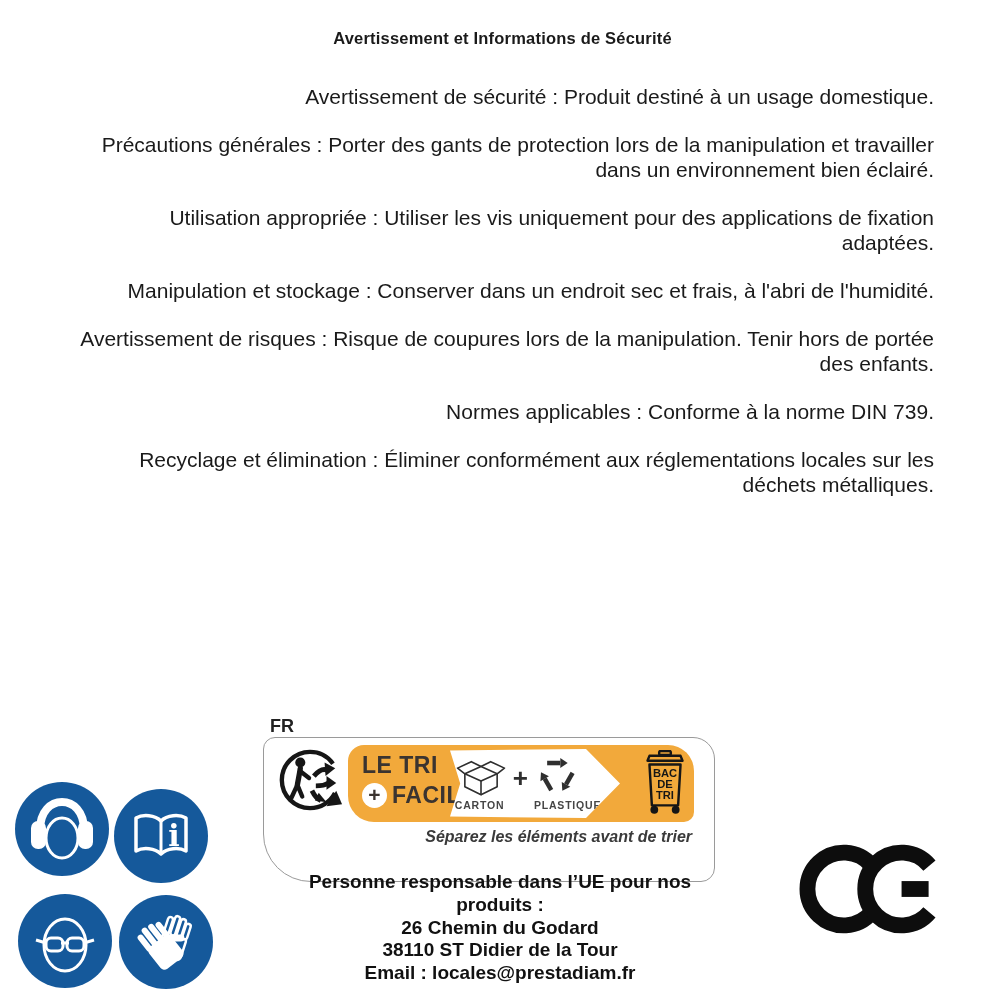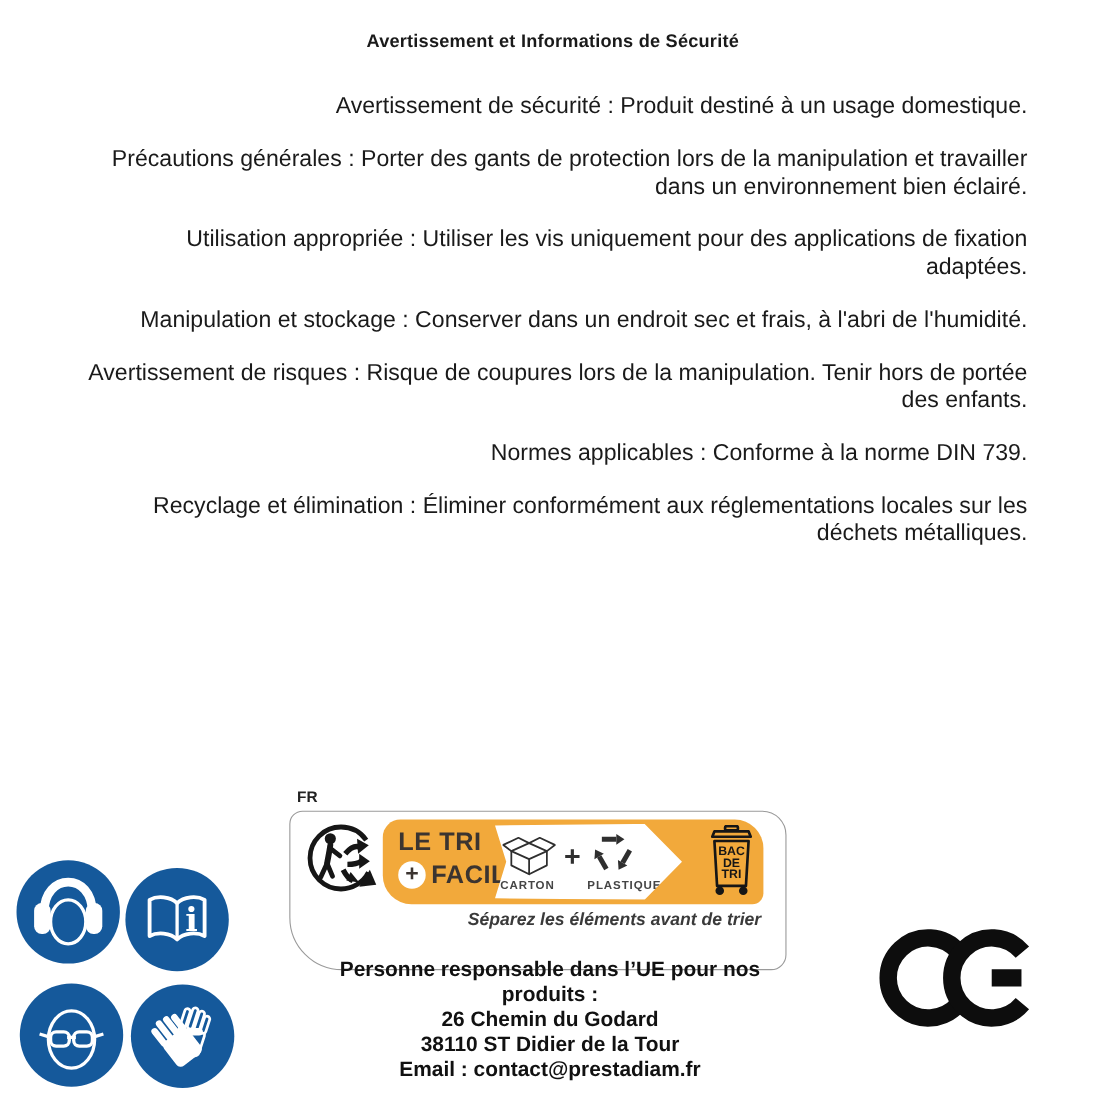--- a/index.html
+++ b/index.html
@@ -8,21 +8,21 @@
   
   .doc-title{position:absolute;top:29px;left:0;width:1005px;text-align:center;
              font-size:16.5px;font-weight:bold;letter-spacing:.2px;}
   
   .doc-body{position:absolute;left:72px;top:84px;width:862px;font-size:21px;line-height:25px;text-align:right;}
   .doc-body p{margin:0 0 23px 0;}
   
   .icon-grid{position:absolute;left:14px;top:781px;width:206px;height:212px;}
   .m-icon{position:absolute;width:96px;height:96px;}
   
-  .fr-tag{position:absolute;left:270px;top:716px;font-size:14px;font-weight:bold;color:#222;}
+  .fr-tag{position:absolute;left:270px;top:716px;font-size:18px;font-weight:bold;color:#222;}
   .tri-label{position:absolute;left:263px;top:737px;width:452px;height:145px;background:#fff;
              border:1.5px solid #9a9a9a;border-radius:12px 22px 14px 48px;box-sizing:border-box;}
   .triman{position:absolute;left:12px;top:8px;width:68px;height:68px;}
   .tri-banner{position:absolute;left:84px;top:7px;width:346px;height:77px;background:#F2A93B;
               border-radius:16px 26px 10px 26px;}
   .tri-head{position:absolute;left:14px;top:9px;color:#3b3430;font-weight:bold;line-height:1;}
   .tri-head .l1{font-size:23px;letter-spacing:.5px;}
   .tri-head .l2{display:flex;align-items:center;margin-top:6px;}
   .plus-circle{width:25px;height:25px;border-radius:50%;background:#fff;color:#3b3430;
                display:flex;align-items:center;justify-content:center;font-size:21px;font-weight:bold;
@@ -178,21 +178,21 @@
       </svg>
     </div>
 
     <div class="tri-tagline">Séparez les éléments avant de trier</div>
   </div>
 
   <div class="address">
     <div>Personne responsable dans l’UE pour nos produits :</div>
     <div>26 Chemin du Godard</div>
     <div>38110 ST Didier de la Tour</div>
-    <div>Email : contact@prestadiam.fr</div>
+    <div>Email : locales@prestadiam.fr</div>
   </div>
 
   <svg class="ce" viewBox="0 0 148 100" aria-label="CE">
     <g stroke="#0d0d0d" stroke-width="17" fill="none">
       <path d="M 77.9 24.9 A 39 39 0 1 0 77.9 75.1"></path>
       <path d="M 139.9 24.9 A 39 39 0 1 0 139.9 75.1"></path>
       <path d="M 110 50 L 139 50"></path>
     </g>
   </svg>
 

